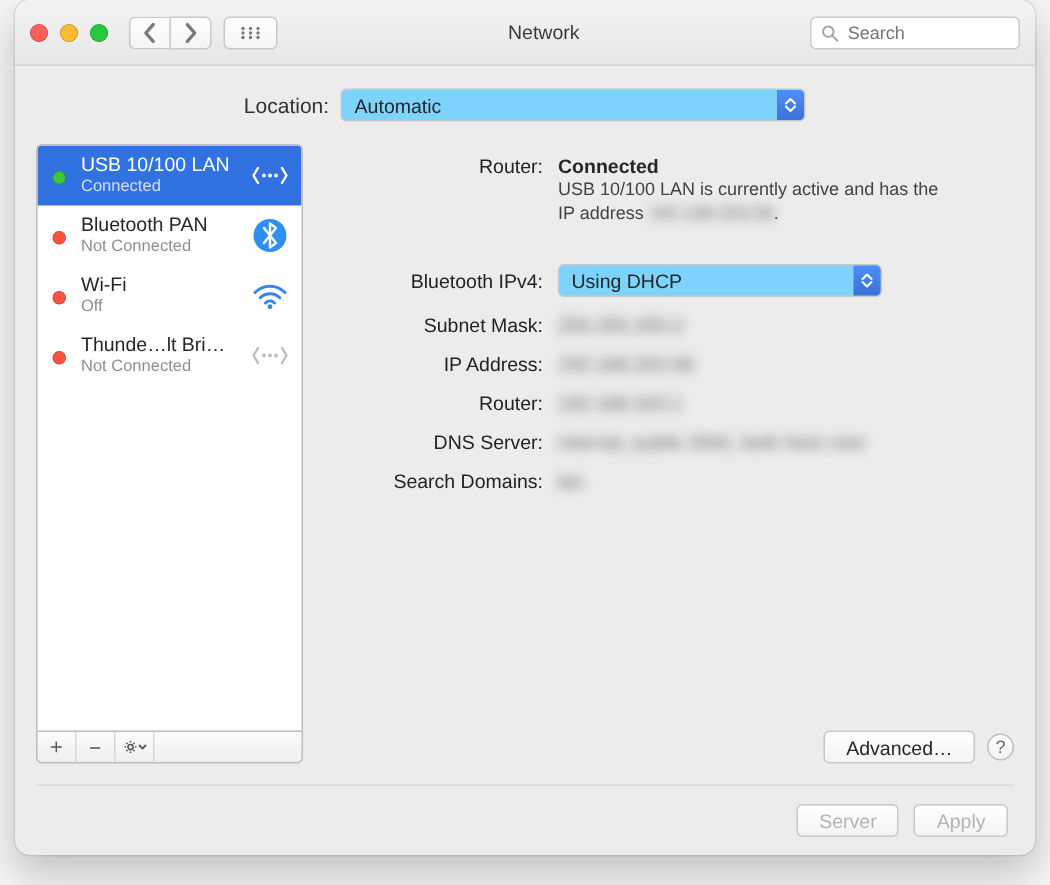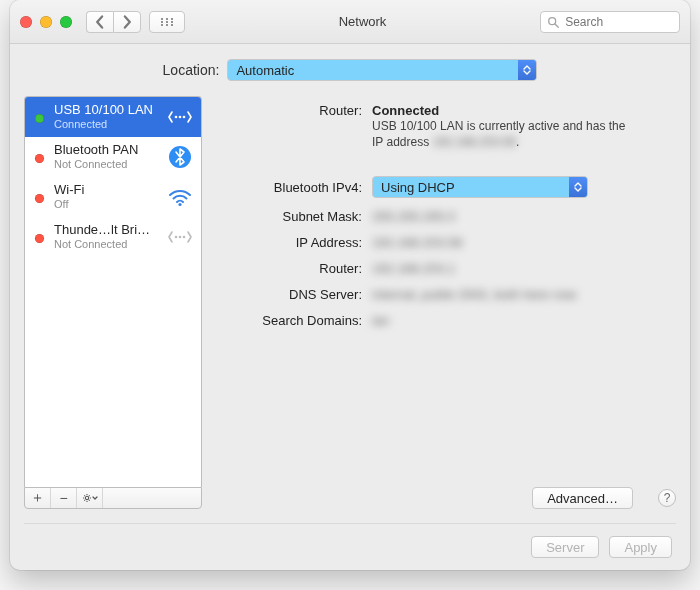--- a/index.html
+++ b/index.html
@@ -124,21 +124,21 @@
   .detail { flex:1; display:flex; flex-direction:column; }
   .field-row { display:flex; align-items:flex-start; padding:4px 0; }
   .field-row .lab { width:156px; text-align:right; padding-right:10px; color:#222; font-size:13px; padding-top:3px; }
   .field-row .val { flex:1; font-size:13px; padding-top:3px; }
   .strong { font-weight:600; }
   .desc { font-size:12px; color:#424242; line-height:1.35; }
   .blur { filter:blur(4px); color:#666; user-select:none; }
   .config-dd { width:216px; }
   .spacer { flex:1; }
 
-  .bottom-row { display:flex; align-items:center; justify-content:flex-end; gap:25px; padding-top:8px; }
+  .bottom-row { display:flex; align-items:center; justify-content:flex-end; gap:8px; padding-top:8px; }
   .btn {
     height:22px; padding:0 14px; font-size:13px;
     background:linear-gradient(#ffffff,#f3f3f3);
     border:1px solid #c8c8c8; border-radius:4px;
     display:inline-flex; align-items:center;
   }
   .btn.disabled { color:#b3b3b3; }
   .help { width:18px; height:18px; border:1px solid #bfbfbf; border-radius:50%;
     display:inline-flex; align-items:center; justify-content:center; font-size:12px; color:#6b6b6b;
     background:linear-gradient(#fff,#f1f1f1); }

